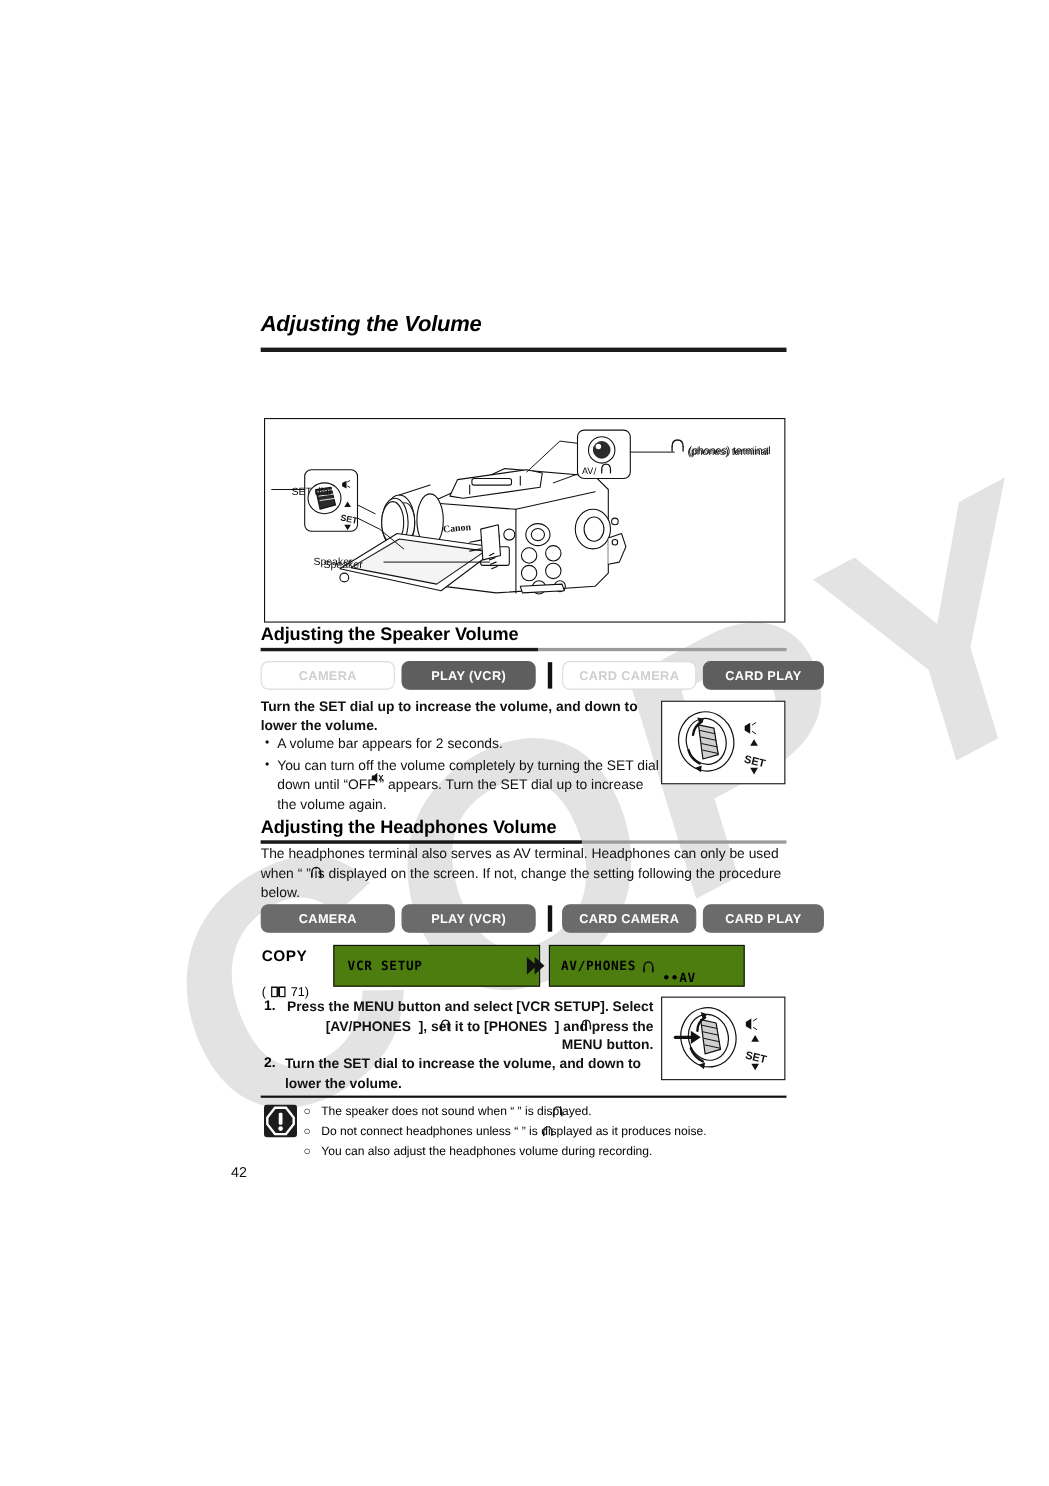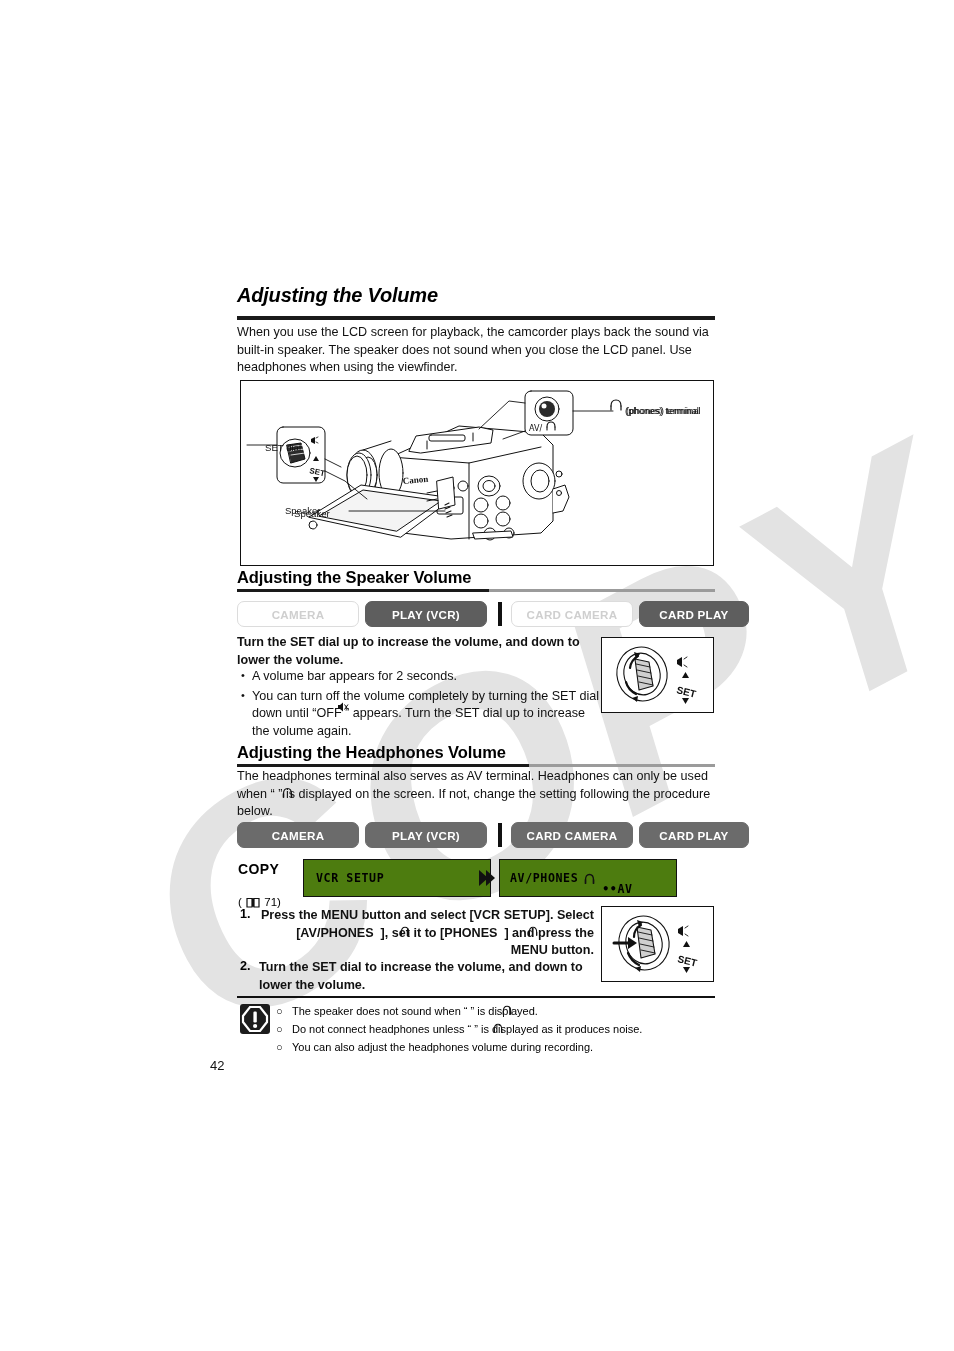--- a/index.html
+++ b/index.html
@@ -121,21 +121,20 @@
 <body>
 
 <div class="page">
 
   <div class="watermark">COPY</div>
 
   <div class="content">
 
     <div class="title">Adjusting the Volume</div>
     <div class="title-rule"></div>
-    <div class="intro">When you use the LCD screen for playback, the camcorder plays back the sound via built-in speaker. The speaker does not sound when you close the LCD panel. Use headphones when using the viewfinder.</div>
 
     <div class="figbox">
       <svg class="figsvg" width="472" height="184" viewBox="0 0 472 184">
         <g fill="none" stroke="#111" stroke-width="1" stroke-linejoin="round" stroke-linecap="round">
 
           <path d="M140 118 L150 76 L218 45 L300 52 L312 64 L312 140 L300 152 L210 158 L146 150 Z" fill="#fff"></path>
 
           <path d="M150 76 L228 82 L300 66"></path>
           <path d="M228 82 L228 158"></path>
 

